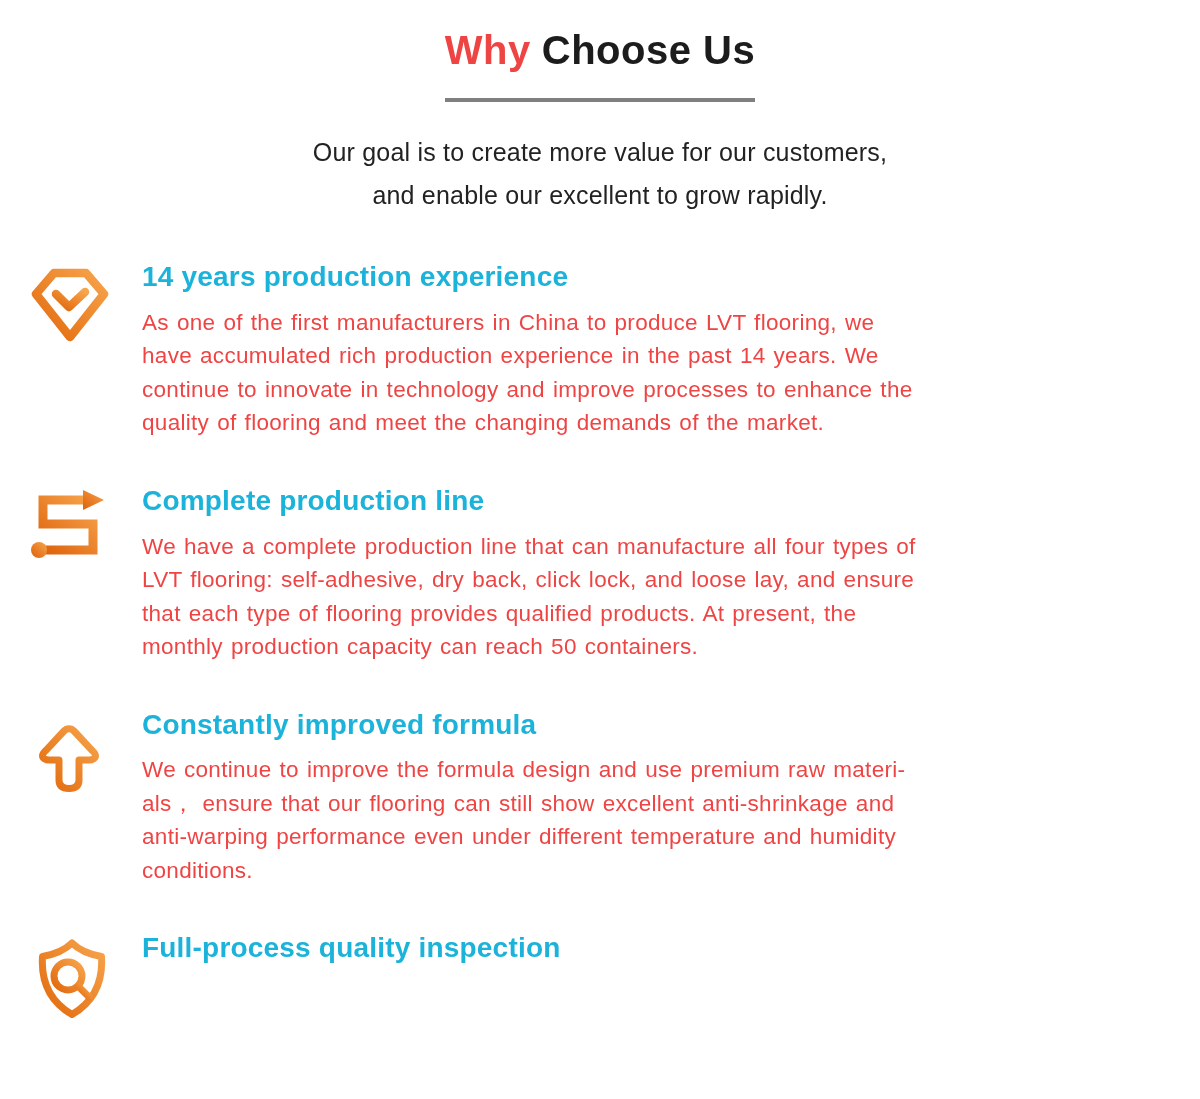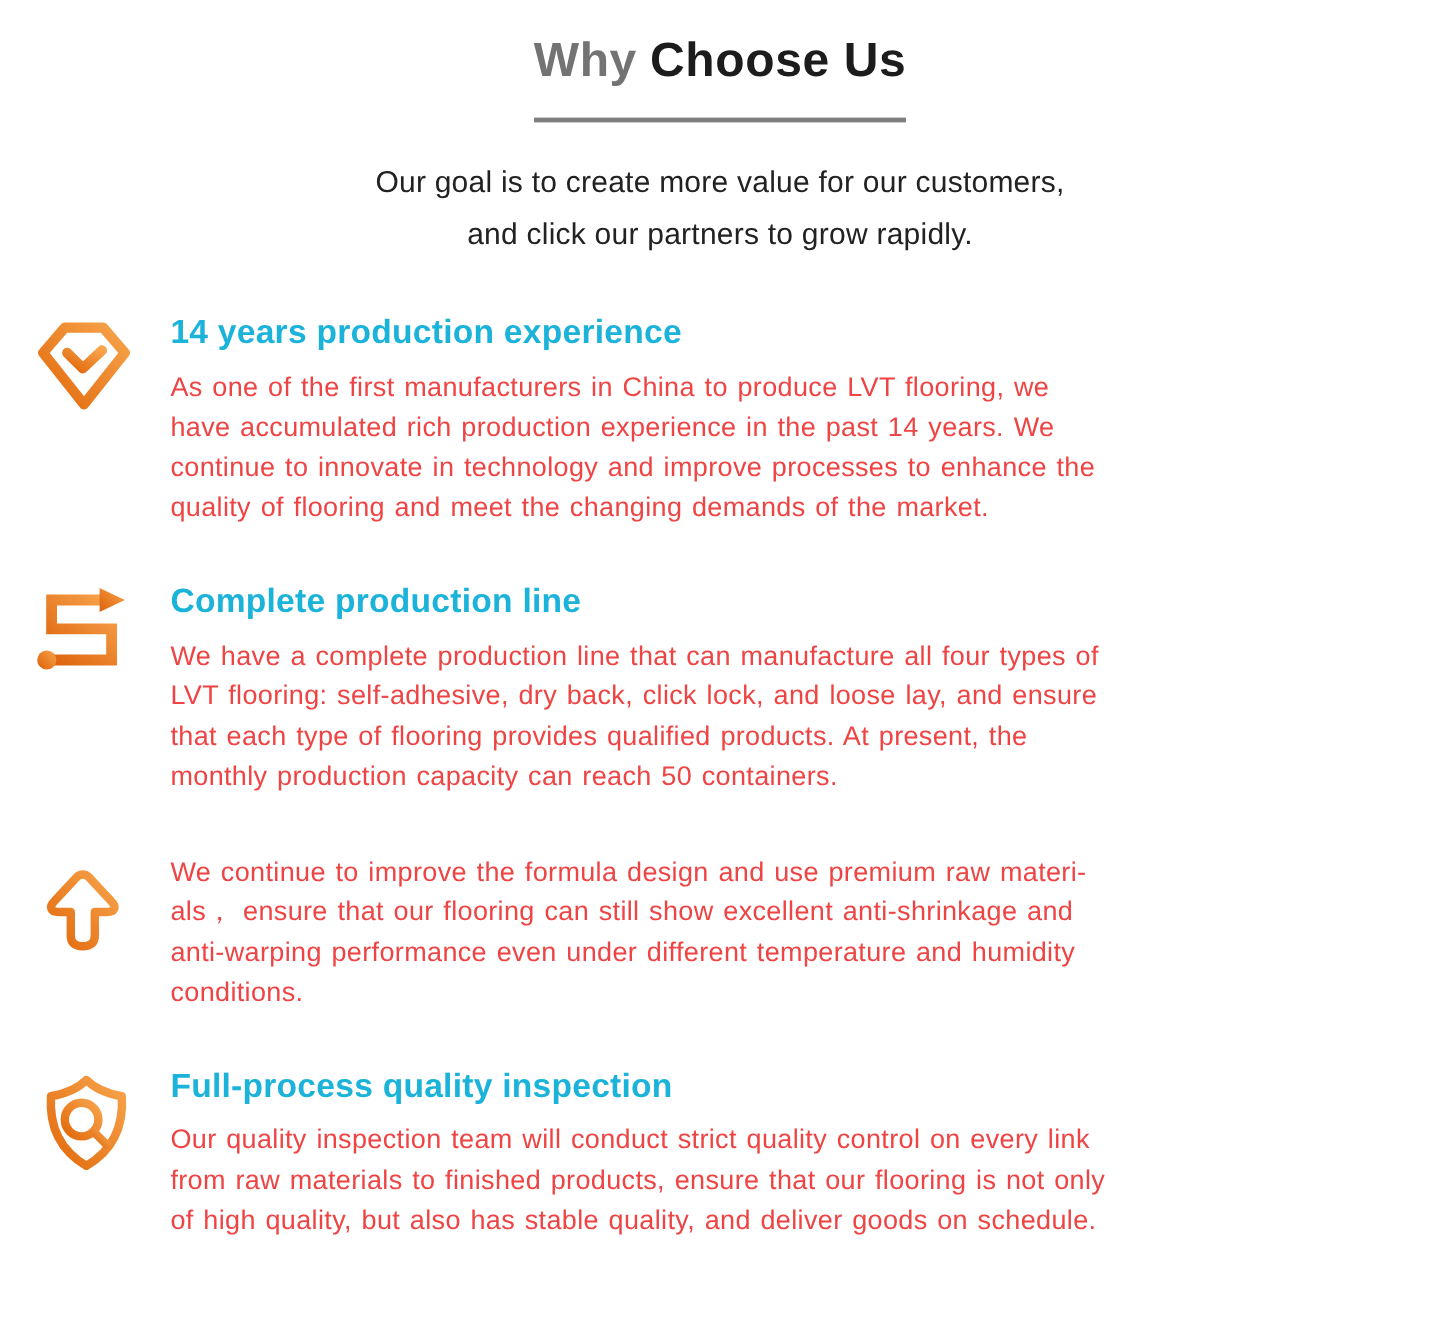--- a/index.html
+++ b/index.html
@@ -14,21 +14,21 @@
 
   
   .title{
     text-align:center;
     font-size:40px;
     font-weight:bold;
     letter-spacing:0.5px;
     color:#1c1c1c;
     line-height:1.2;
   }
-  .title .hl{color:#737373;margin-right:11px;}
+  .title .hl{color:#ef4444;margin-right:11px;}
   .divider{
     width:310px;height:4px;
     background:#7f7f7f;
     margin:24px auto 0 auto;
   }
   .subtitle{
     margin-top:29px;
     text-align:center;
     font-size:25px;
     font-weight:normal;
@@ -78,21 +78,21 @@
 <div class="page">
 
   <div class="title">
     <span class="hl">Why</span><span>Choose Us</span>
   </div>
 
   <div class="divider"></div>
 
   <div class="subtitle">
     <div>Our goal is to create more value for our customers,</div>
-    <div>and click our partners to grow rapidly.</div>
+    <div>and enable our excellent to grow rapidly.</div>
   </div>
 
   <div class="features">
 
     <div class="feature">
       <div class="icon-col">
         <span>
           <svg width="82" height="82" viewBox="0 0 82 82" fill="none" xmlns="http://www.w3.org/2000/svg">
             <defs>
               <linearGradient id="g1" x1="0%" y1="100%" x2="100%" y2="0%">
@@ -150,20 +150,21 @@
               </linearGradient>
             </defs>
             <path d="M30 68 L30 48 L20 48 C13 48 11.5 43.5 16.5 38.8 L35 19 C37.8 16 42.2 16 45 19 L63.5 38.8 C68.5 43.5 67 48 60 48 L50 48 L50 68 C50 73.5 46.8 76.5 40 76.5 C33.2 76.5 30 73.5 30 68 Z" stroke="url(#g3)" stroke-width="7" stroke-linejoin="round" stroke-linecap="round"></path>
             <path d="M21 87 H59" stroke="url(#g3)" stroke-width="6.5" stroke-linecap="round"></path>
             <path d="M25 94.5 H55" stroke="url(#g3)" stroke-width="6.5" stroke-linecap="round"></path>
             <path d="M29 101.5 H51" stroke="url(#g3)" stroke-width="6.5" stroke-linecap="round"></path>
           </svg>
         </span>
       </div>
       <div class="text-col">
+        <h2>Constantly improved formula</h2>
         <p>We continue to improve the formula design and use premium raw materi-
 als， ensure that our flooring can still show excellent anti-shrinkage and
 anti-warping performance even under different temperature and humidity
 conditions.</p>
       </div>
     </div>
 
     <div class="feature">
       <div class="icon-col">
         <span>
@@ -175,20 +176,17 @@
               </linearGradient>
             </defs>
             <path d="M43 8 C36 15 25 19.5 13.5 21.5 C12 45 20 66 43 79.5 C66 66 74 45 72.5 21.5 C61 19.5 50 15 43 8 Z" stroke="url(#g4)" stroke-width="7" stroke-linejoin="round" stroke-linecap="round"></path>
             <circle cx="39" cy="41" r="14" stroke="url(#g4)" stroke-width="7"></circle>
             <path d="M49 51 L60 62" stroke="url(#g4)" stroke-width="7" stroke-linecap="round"></path>
           </svg>
         </span>
       </div>
       <div class="text-col">
         <h2>Full-process quality inspection</h2>
-        <p>Our quality inspection team will conduct strict quality control on every link
-from raw materials to finished products, ensure that our flooring is not only
-of high quality, but also has stable quality, and deliver goods on schedule.</p>
       </div>
     </div>
 
   </div>
 </div>
 
 </body></html>

